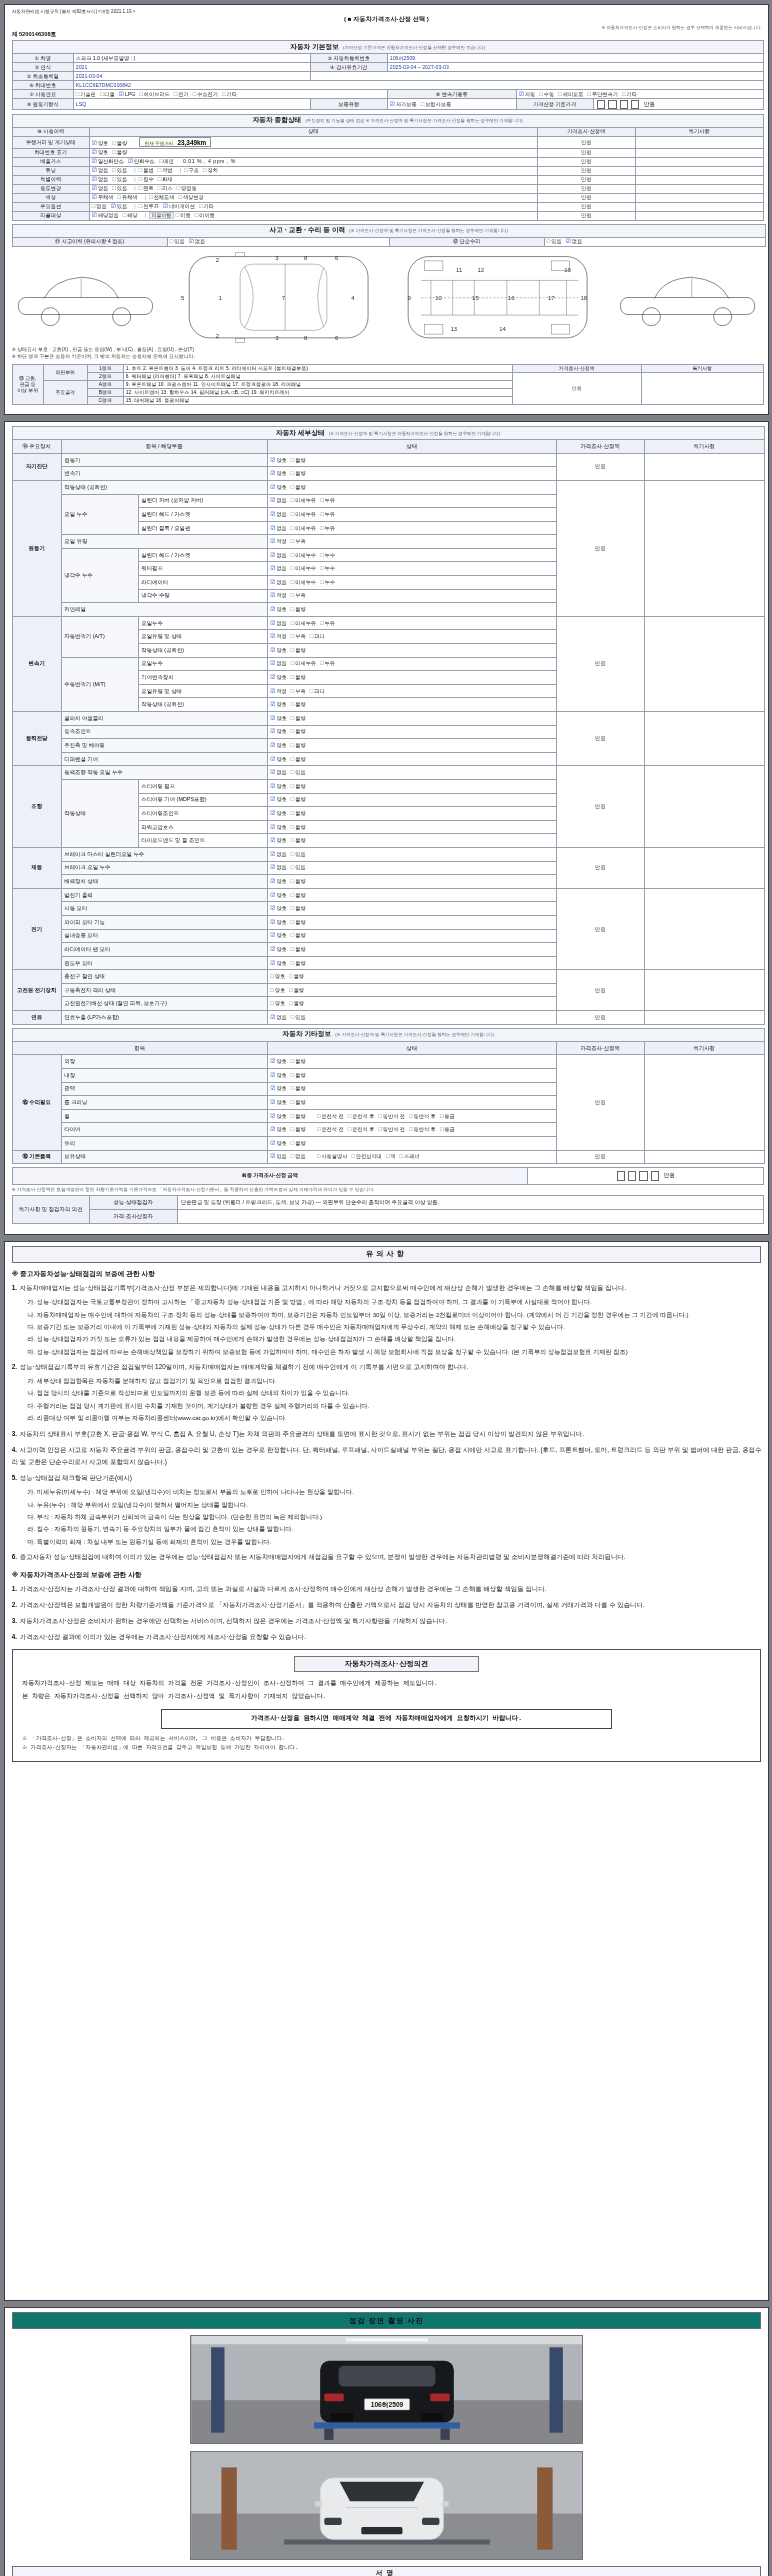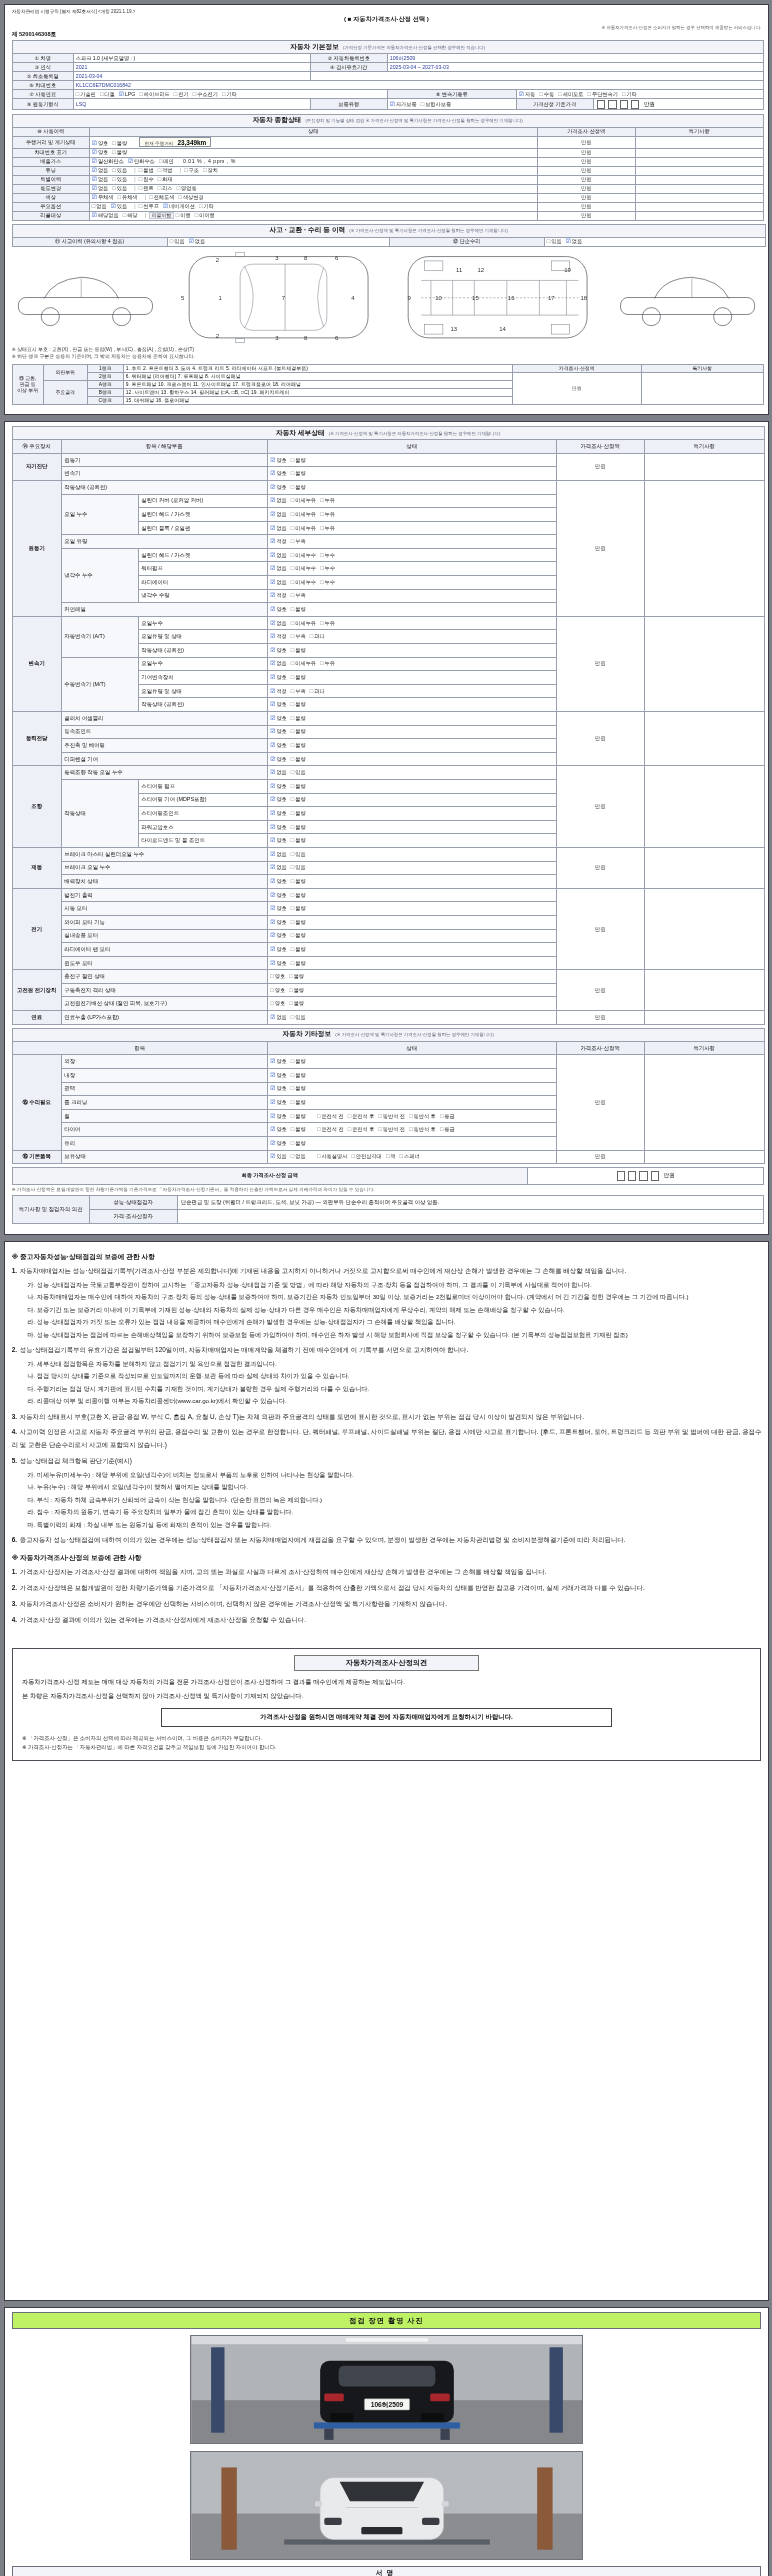--- a/index.html
+++ b/index.html
@@ -72,28 +72,28 @@
   .op-tbl td{padding:3.1px 3.1px;font-size:5.4px;}
 
   
   .box-head{border:0.5px solid #6a6f7a;background:#f3f4fa;text-align:center;font-weight:bold;font-size:7.2px;padding:2.6px;margin-bottom:6.2px;letter-spacing:3.1px;}
   .n-h{font-weight:bold;font-size:6.7px;margin:7.2px 0 2.1px;}
   .n-item{font-size:6.4px;line-height:2.0;margin:3.1px 0 1px;text-align:justify;}
   .n-no{margin-right:1px;}
   .n-sub{font-size:6.2px;line-height:2.0;margin-left:15.5px;color:#222;text-align:justify;}
 
   
-  .valuation{border:0.8px solid #4a4f58;margin-top:21px;padding:6.2px 9.3px 7.2px;}
+  .valuation{border:0.8px solid #4a4f58;margin-top:5px;padding:6.2px 9.3px 7.2px;font-family:Liberation Mono, monospace;}
   .v-title{text-align:center;font-weight:bold;font-size:7.2px;border:0.5px solid #777;background:#f3f4fa;width:185px;margin:0 auto 5.2px;padding:2.1px;}
   .v-para{font-size:6.2px;line-height:1.9;margin:2.1px 0;}
   .v-inner{border:0.8px solid #444;width:62%;margin:6.2px auto;text-align:center;font-weight:bold;font-size:6.4px;padding:4.1px;}
   .v-foot{font-size:5.4px;color:#333;line-height:1.8;}
 
   
-  .photos-title{border:0.5px solid #6a6f7a;background:#bef264;text-align:center;font-weight:bold;font-size:7.2px;padding:2.6px;margin-bottom:6.2px;letter-spacing:1px;}
+  .photos-title{border:0.5px solid #6a6f7a;background:#0f766e;text-align:center;font-weight:bold;font-size:7.2px;padding:2.6px;margin-bottom:6.2px;letter-spacing:1px;}
   .photo{width:393px;height:109px;margin:0 auto 6.2px;border:0.5px solid #70747c;overflow:hidden;background:#9ea1a6;}
   .photo svg{display:block;}
 
   
   .sign-head{border:0.5px solid #6a6f7a;border-bottom:none;background:#f3f4fa;text-align:center;font-weight:bold;font-size:6.7px;padding:2.1px;margin-top:5.2px;letter-spacing:4.1px;}
 </style>
 </head>
 <body>
 
 <div class="panel p1">
@@ -690,20 +690,21 @@
         </tr>
         <tr>
           <td class="hd">가격·조사산정자</td>
           <td></td>
         </tr>
       </tbody>
   </table>
 </div>
 
 <div class="panel p3" style="min-height:1060px">
+  <div class="box-head">유의사항</div>
   <div id="notices-root">
       <div class="n-h">※ 중고자동차성능·상태점검의 보증에 관한 사항</div>
       <div class="n-item"><b class="n-no">1.</b> 자동차매매업자는 성능·상태점검기록부(가격조사·산정 부분은 제외합니다)에 기재된 내용을 고지하지 아니하거나 거짓으로 고지함으로써 매수인에게 재산상 손해가 발생한 경우에는 그 손해를 배상할 책임을 집니다.</div>
       <div class="n-sub">가. 성능·상태점검자는 국토교통부장관이 정하여 고시하는 「중고자동차 성능·상태점검 기준 및 방법」에 따라 해당 자동차의 구조·장치 등을 점검하여야 하며, 그 결과를 이 기록부에 사실대로 적어야 합니다.</div>
       <div class="n-sub">나. 자동차매매업자는 매수인에 대하여 자동차의 구조·장치 등의 성능·상태를 보증하여야 하며, 보증기간은 자동차 인도일부터 30일 이상, 보증거리는 2천킬로미터 이상이어야 합니다. (계약에서 더 긴 기간을 정한 경우에는 그 기간에 따릅니다.)</div>
       <div class="n-sub">다. 보증기간 또는 보증거리 이내에 이 기록부에 기재된 성능·상태와 자동차의 실제 성능·상태가 다른 경우 매수인은 자동차매매업자에게 무상수리, 계약의 해제 또는 손해배상을 청구할 수 있습니다.</div>
       <div class="n-sub">라. 성능·상태점검자가 거짓 또는 오류가 있는 점검 내용을 제공하여 매수인에게 손해가 발생한 경우에는 성능·상태점검자가 그 손해를 배상할 책임을 집니다.</div>
       <div class="n-sub">마. 성능·상태점검자는 점검에 따르는 손해배상책임을 보장하기 위하여 보증보험 등에 가입하여야 하며, 매수인은 하자 발생 시 해당 보험회사에 직접 보상을 청구할 수 있습니다. (본 기록부의 성능점검보험료 기재란 참조)</div>
       <div class="n-item"><b class="n-no">2.</b> 성능·상태점검기록부의 유효기간은 점검일부터 120일이며, 자동차매매업자는 매매계약을 체결하기 전에 매수인에게 이 기록부를 서면으로 고지하여야 합니다.</div>
       <div class="n-sub">가. 세부상태 점검항목은 자동차를 분해하지 않고 점검기기 및 육안으로 점검한 결과입니다.</div>

